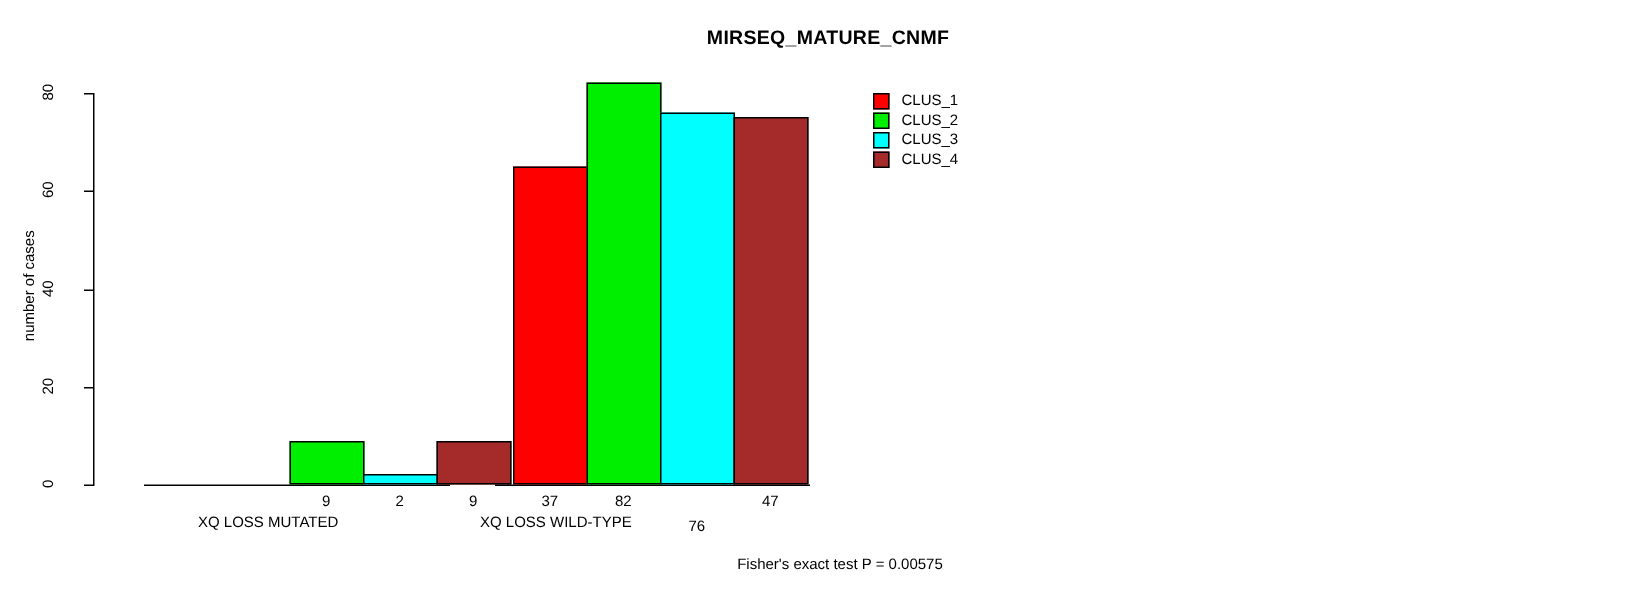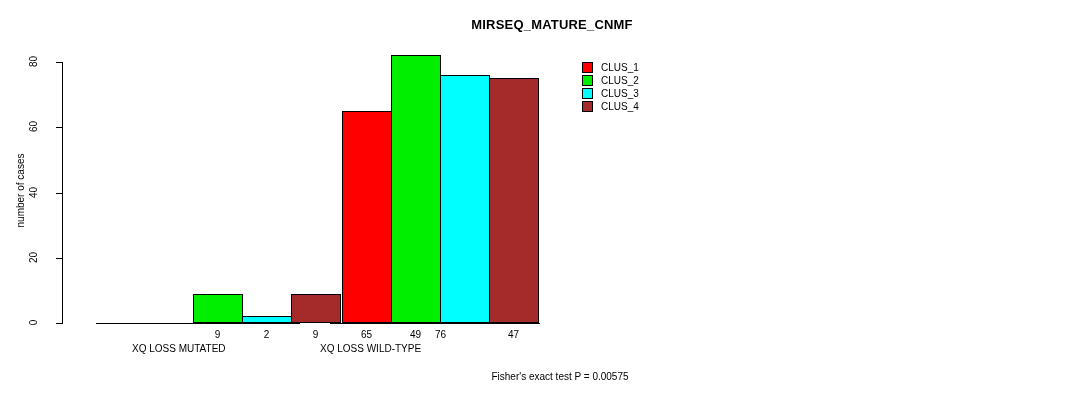--- a/index.html
+++ b/index.html
@@ -167,25 +167,25 @@
       <div class="abs group-baseline" style="left: 96px; width: 204px;"></div>
       <div class="bar" title="CLUS_2: 9" style="left: 193px; top: 294px; width: 50px; height: 29px; bottom: auto; position: absolute; background: rgb(0, 238, 0);"></div>
       <div class="bar-value-label" style="left: 183px; width: 69px;">9</div>
       <div class="bar" title="CLUS_3: 2" style="left: 242px; top: 316px; width: 50px; height: 7px; bottom: auto; position: absolute; background: rgb(0, 255, 255);"></div>
       <div class="bar-value-label" style="left: 232px; width: 69px;">2</div>
       <div class="bar" title="CLUS_4: 9" style="left: 291px; top: 294px; width: 50px; height: 29px; bottom: auto; position: absolute; background: rgb(165, 42, 42);"></div>
       <div class="bar-value-label" style="left: 281px; width: 69px;">9</div>
       <div class="group-label" style="left: 132px; width: 220px;">XQ LOSS MUTATED</div>
       <div class="abs group-baseline" style="left: 330px; width: 210px;"></div>
       <div class="bar" title="CLUS_1: 65" style="left: 342px; top: 111px; width: 50px; height: 212px; bottom: auto; position: absolute; background: rgb(255, 0, 0);"></div>
-      <div class="bar-value-label" style="left: 332px; width: 69px;">65</div>
+      <div class="bar-value-label" style="left: 332px; width: 69px;">37</div>
       <div class="bar" title="CLUS_2: 82" style="left: 391px; top: 55px; width: 50px; height: 268px; bottom: auto; position: absolute; background: rgb(0, 238, 0);"></div>
-      <div class="bar-value-label" style="left: 381px; width: 69px;">49</div>
+      <div class="bar-value-label" style="left: 381px; width: 69px;">82</div>
       <div class="bar" title="CLUS_3: 76" style="left: 440px; top: 75px; width: 50px; height: 248px; bottom: auto; position: absolute; background: rgb(0, 255, 255);"></div>
-      <div class="bar-value-label" style="left: 406px; width: 69px;">76</div>
+      <div class="bar-value-label" style="left: 430px; width: 69px; margin-top: 17px;">76</div>
       <div class="bar" title="CLUS_4: 75" style="left: 489px; top: 78px; width: 50px; height: 245px; bottom: auto; position: absolute; background: rgb(165, 42, 42);"></div>
       <div class="bar-value-label" style="left: 479px; width: 69px;">47</div>
       <div class="group-label" style="left: 320px; width: 220px;">XQ LOSS WILD-TYPE</div>
     </div>
 
   <div id="legend">
       <div class="legend-row">
         <span class="legend-swatch" style="background: rgb(255, 0, 0);"></span>
         <span class="legend-label">CLUS_1</span>
       </div>

